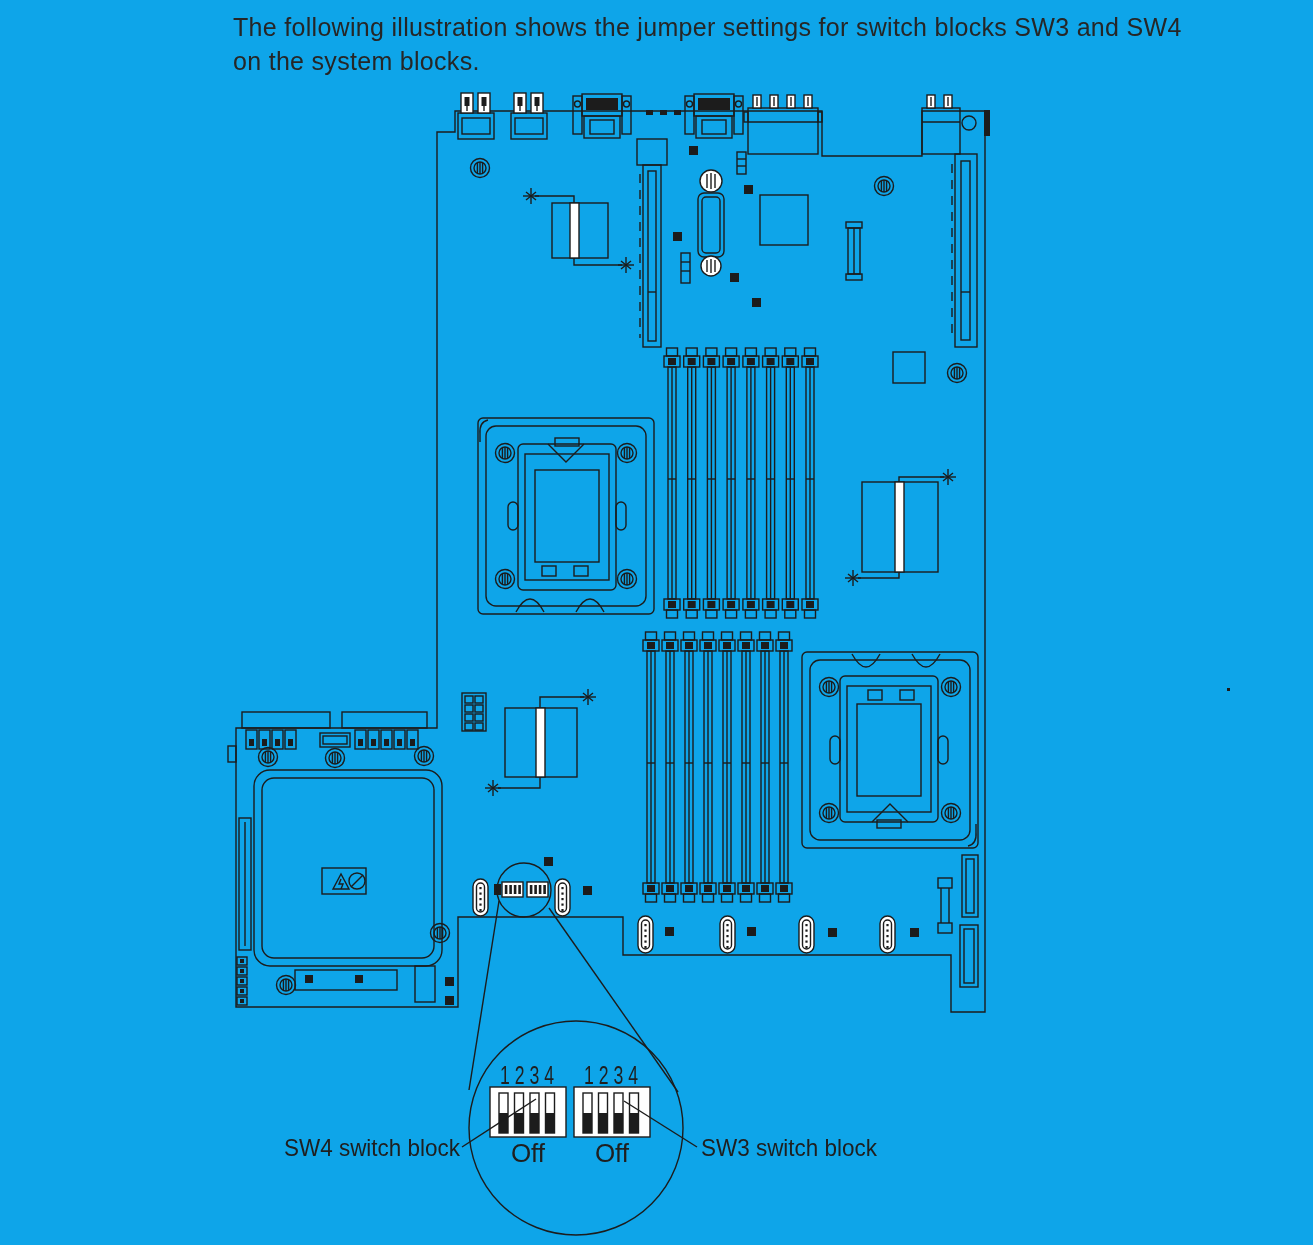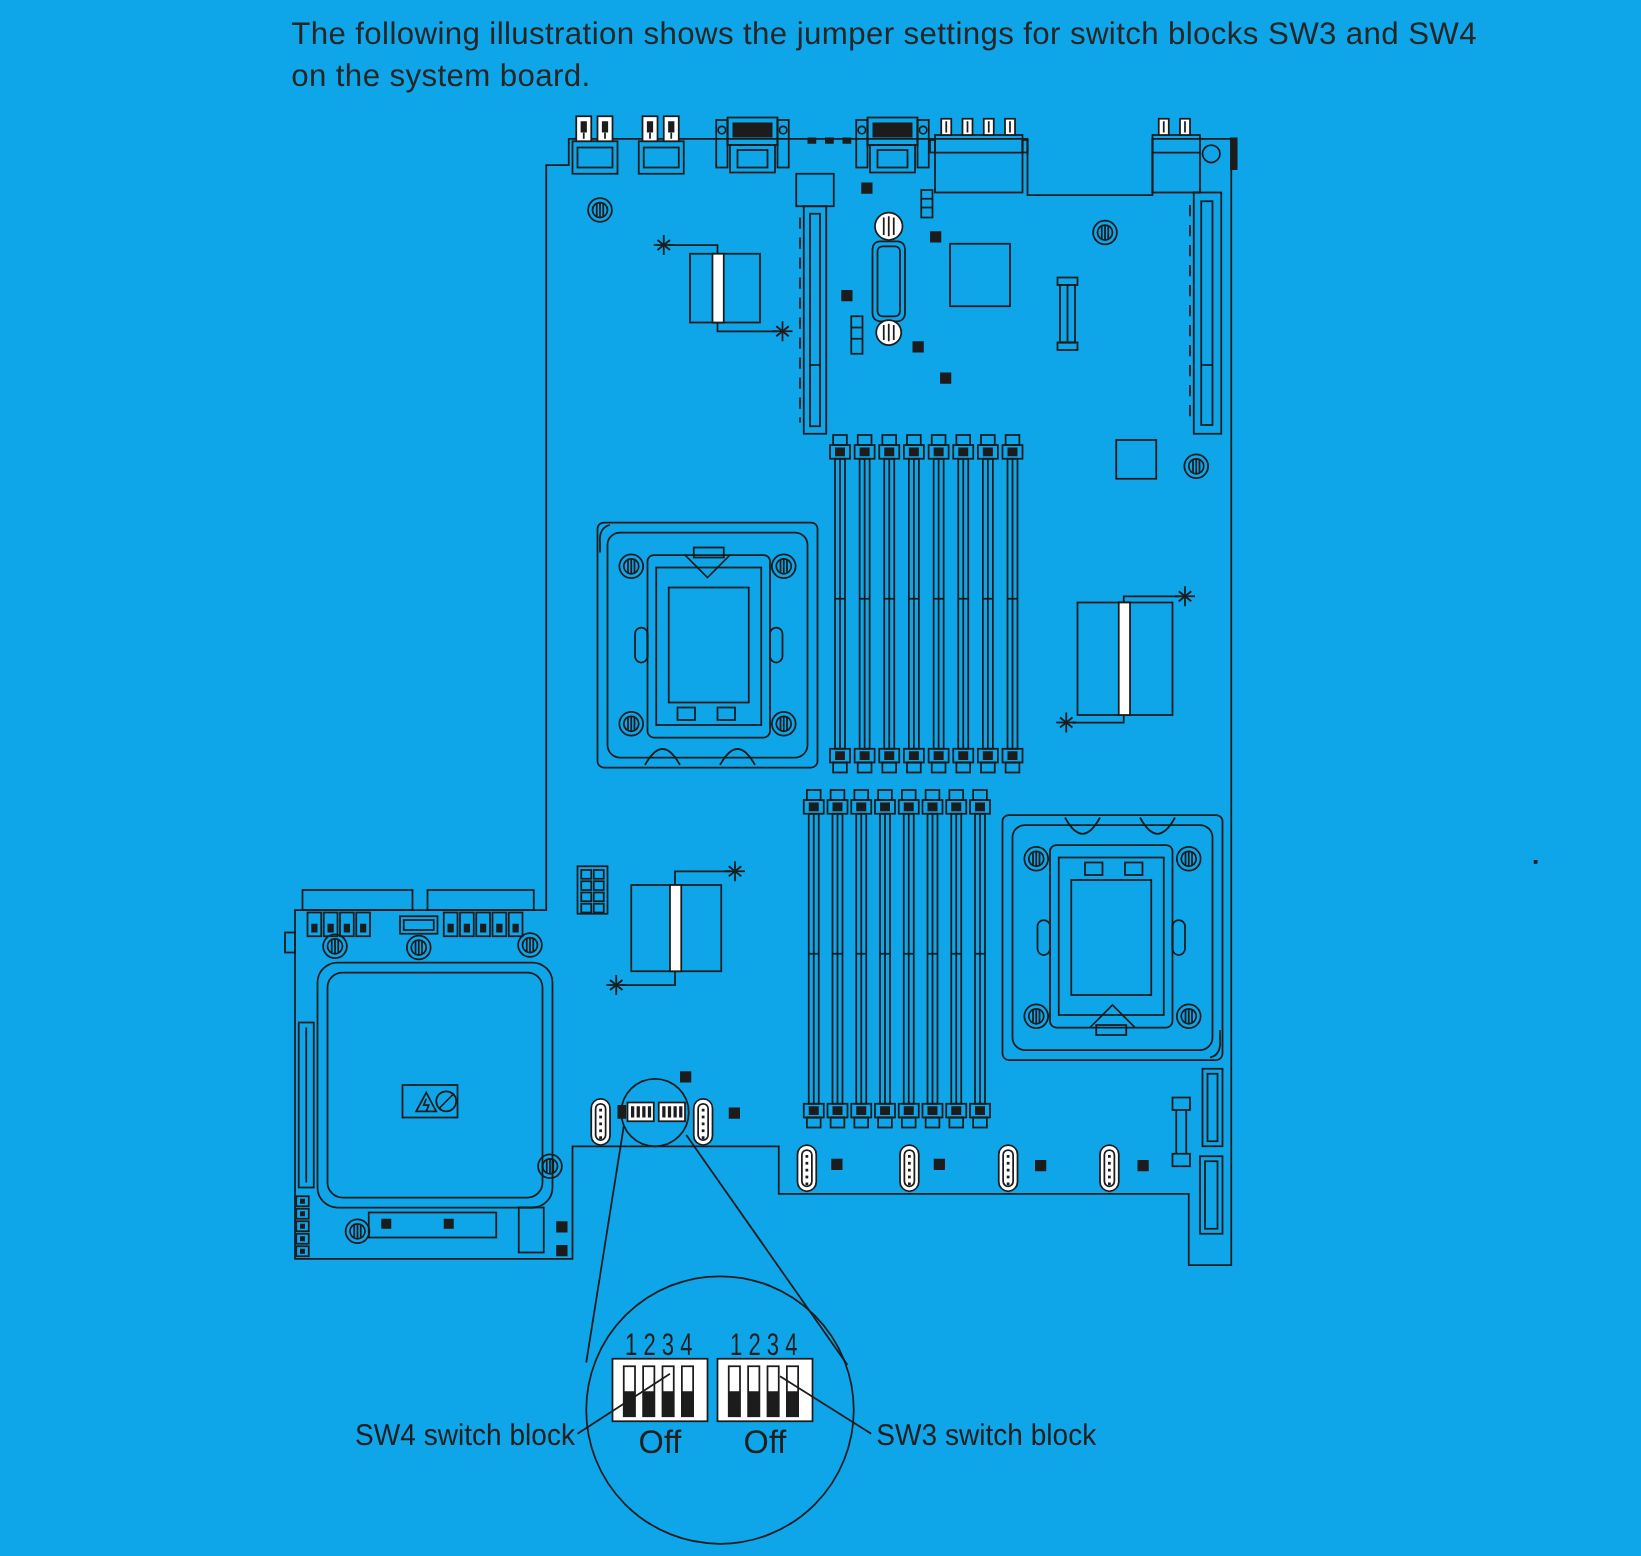--- a/index.html
+++ b/index.html
@@ -17,21 +17,21 @@
   svg .num{font-size:25px;}
   svg .off{font-size:26px;}
 </style>
 </head>
 <body>
 
 <div class="page">
 
   <div class="caption">
     <div>The following illustration shows the jumper settings for switch blocks SW3 and SW4</div>
-    <div>on the system board.</div>
+    <div>on the system blocks.</div>
   </div>
 
   <svg width="1313" height="1245" viewBox="0 0 1313 1245">
 
     <defs>
       <pattern id="hs" width="4.6" height="6" patternUnits="userSpaceOnUse">
         <rect width="4.6" height="6" fill="#fff" stroke="none"></rect>
         <line x1="1.6" y1="0" x2="1.6" y2="6" stroke="#1c1c1c" stroke-width="1.2"></line>
       </pattern>
       <g id="screw">

